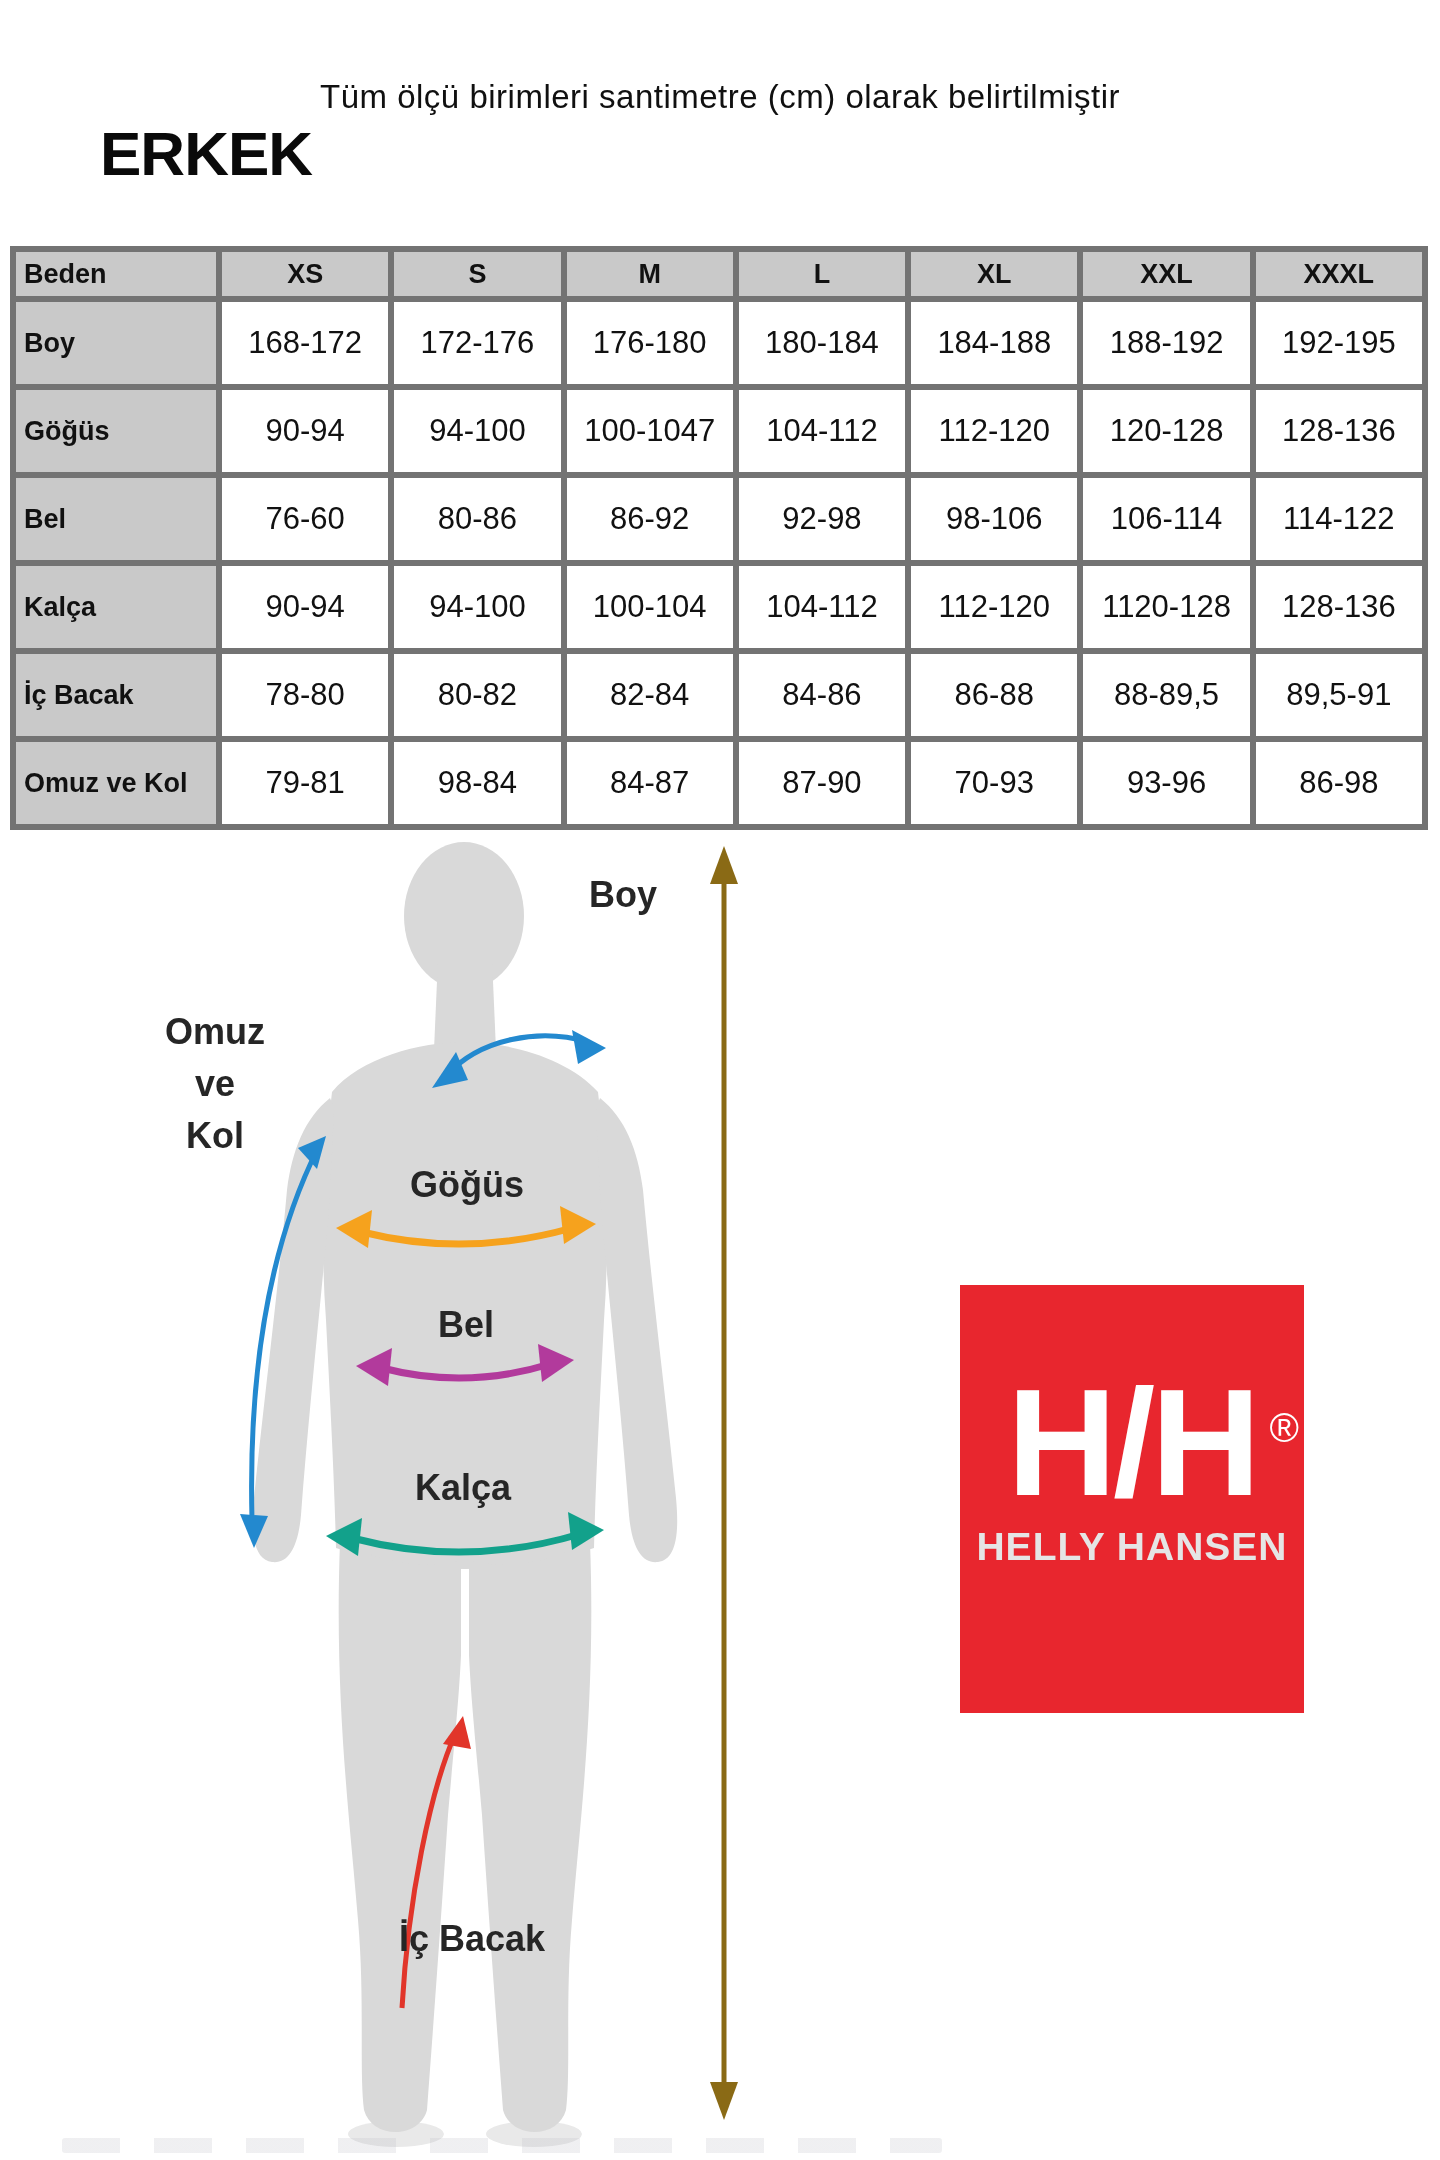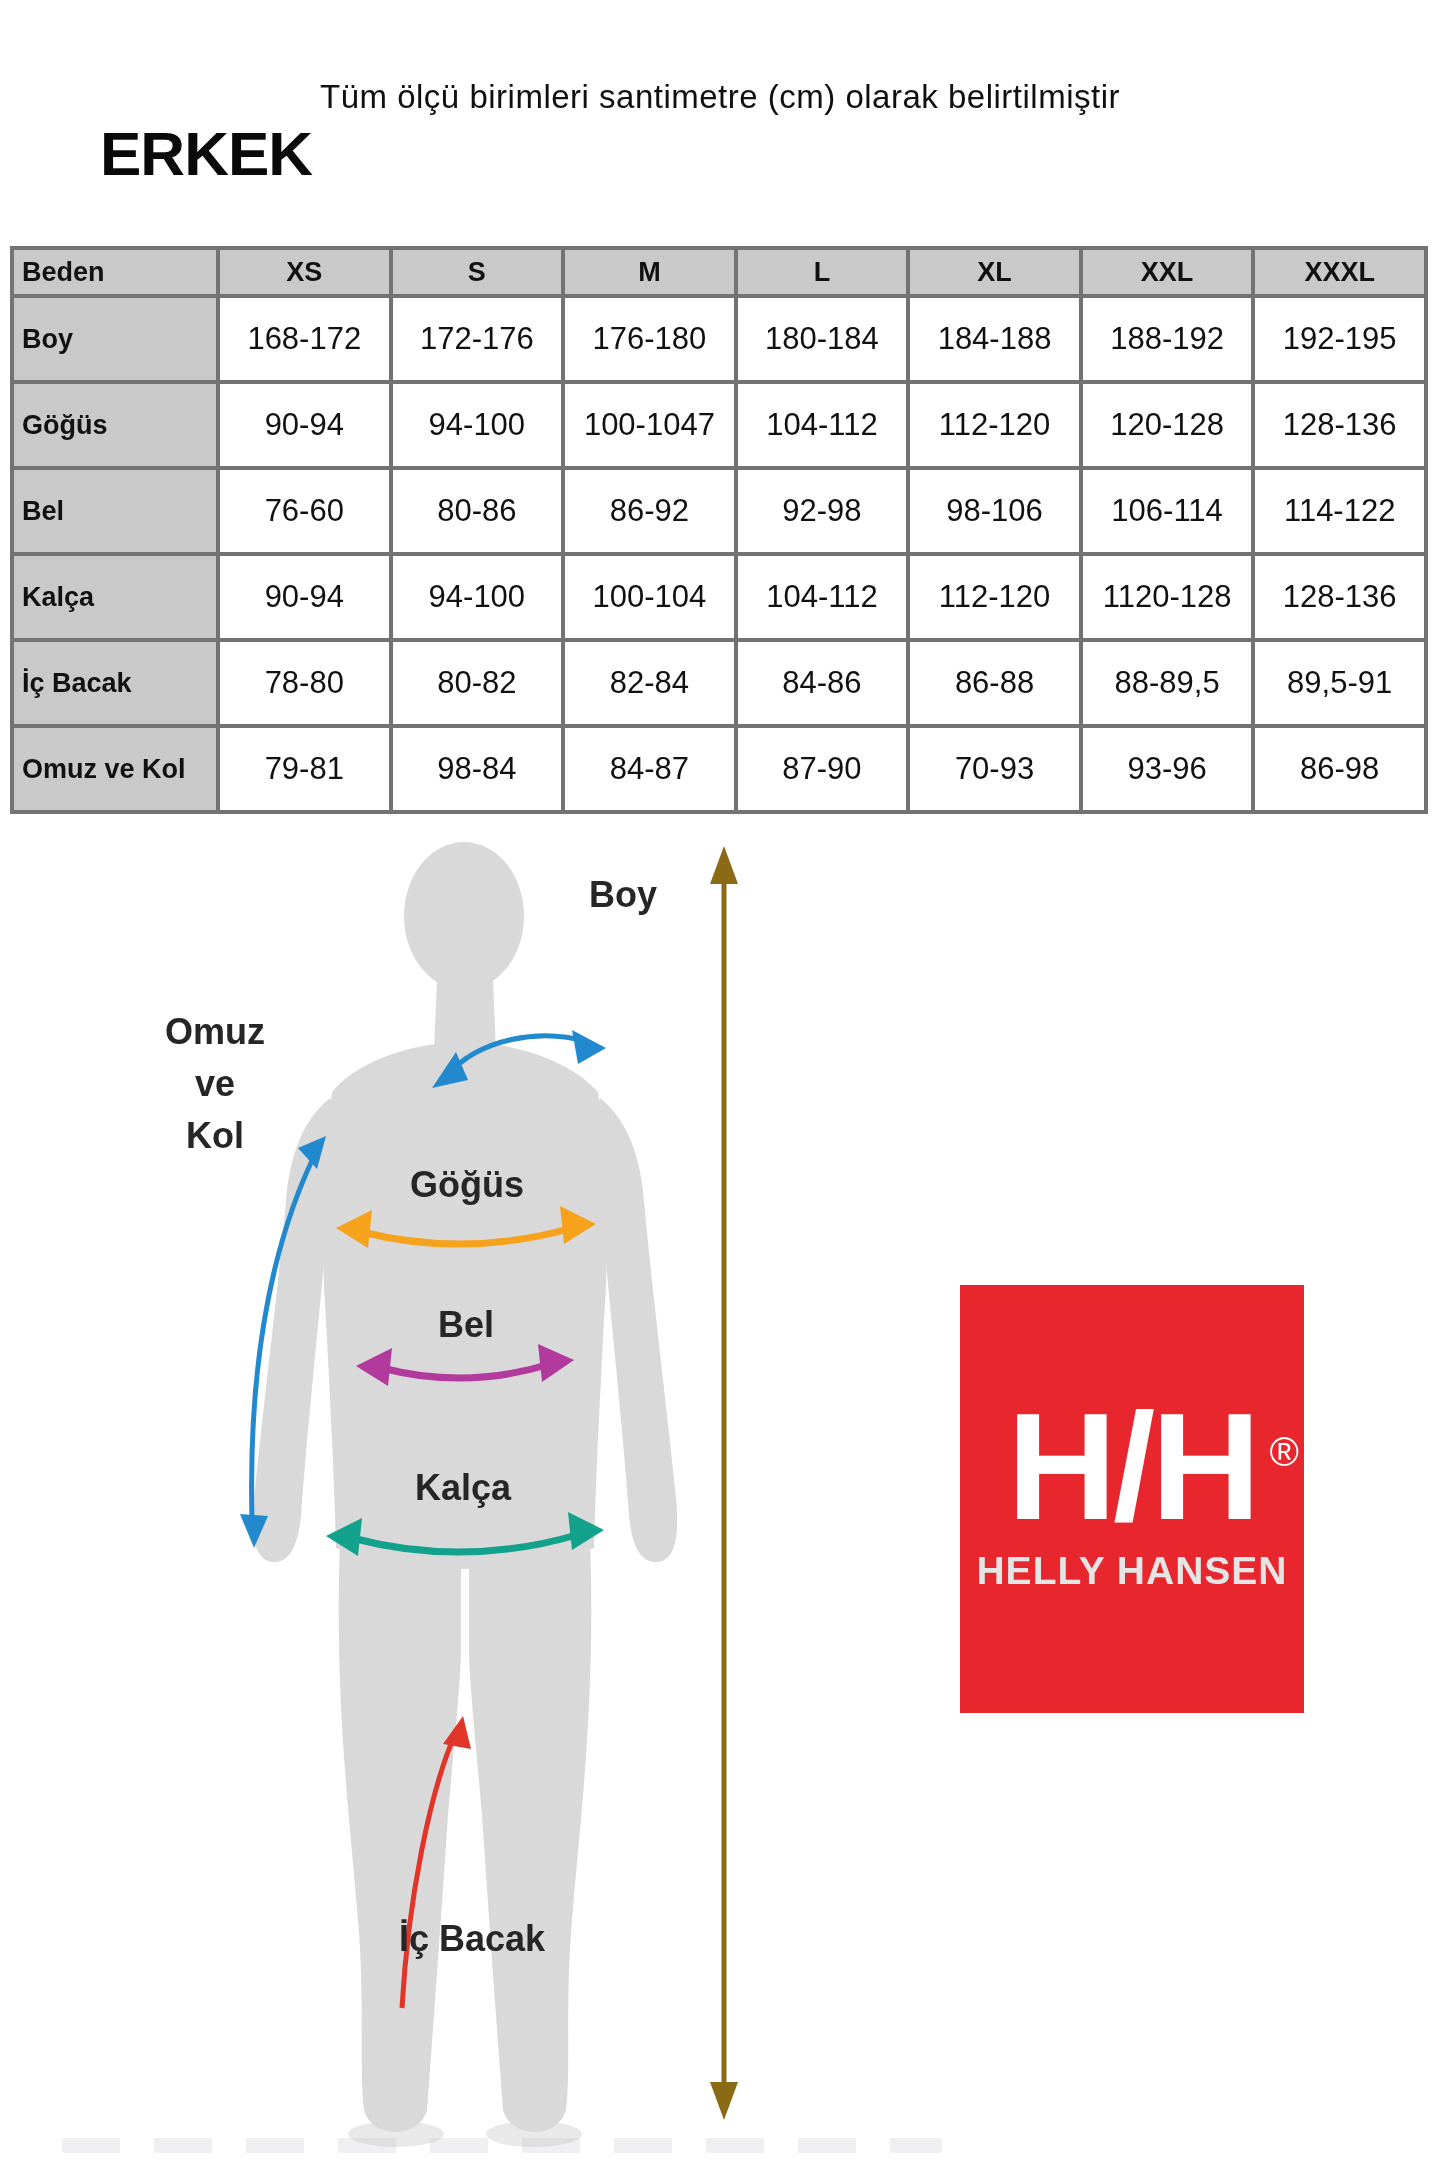--- a/index.html
+++ b/index.html
@@ -6,35 +6,35 @@
   body{width:1440px;height:2160px;position:relative;overflow:hidden;
        font-family:"Liberation Sans","DejaVu Sans",sans-serif;color:#111;}
 
   .note{position:absolute;left:0;top:78px;width:1440px;text-align:center;
         font-size:33px;font-weight:400;letter-spacing:.5px;color:#101010;}
   .gender-title{position:absolute;left:100px;top:118px;font-size:62px;font-weight:800;
         letter-spacing:-1px;color:#0a0a0a;}
 
   table.size-table{position:absolute;left:10px;top:246px;width:1418px;
         border-collapse:collapse;table-layout:fixed;}
-  table.size-table th,table.size-table td{border:4px solid #737373;overflow:hidden;}
+  table.size-table th,table.size-table td{border:6px solid #737373;overflow:hidden;}
   table.size-table col.lab{width:206px;}
   table.size-table thead th{height:42px;background:#c9c9c9;font-size:27px;font-weight:700;
         text-align:center;vertical-align:middle;}
   table.size-table thead th.corner{text-align:left;padding-left:8px;}
   table.size-table tbody th{height:80px;background:#c9c9c9;font-size:27px;font-weight:700;
         text-align:left;padding-left:8px;vertical-align:middle;}
   table.size-table tbody td{background:#ffffff;font-size:31px;font-weight:400;
         text-align:center;vertical-align:middle;}
 
   .diag-label{position:absolute;font-size:36px;font-weight:700;color:#262626;text-align:center;}
   .omuz-label{line-height:52px;}
 
   .hh-logo{position:absolute;left:960px;top:1285px;width:344px;height:428px;
-        display:flex;flex-direction:column;align-items:center;padding-top:116px;
+        display:flex;flex-direction:column;align-items:center;padding-top:92px;
         box-sizing:border-box;}
   .hh-mark{color:#fff;font-size:152px;font-weight:800;line-height:130px;
         letter-spacing:-4px;position:relative;}
   .hh-reg{position:absolute;right:-42px;top:-14px;font-size:40px;font-weight:400;
         letter-spacing:0;}
   .hh-brand{color:#e5e5e5;font-size:39px;font-weight:700;letter-spacing:1px;margin-top:18px;
         white-space:nowrap;}
 
   .footer-crop{position:absolute;left:62px;top:2138px;width:880px;height:15px;opacity:.22;
         background:repeating-linear-gradient(90deg,#b9b9c2 0 58px,transparent 58px 92px);

